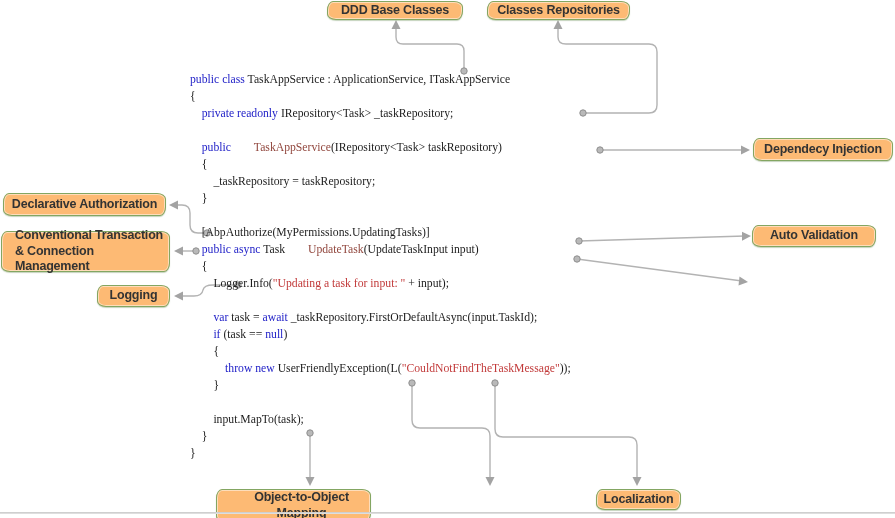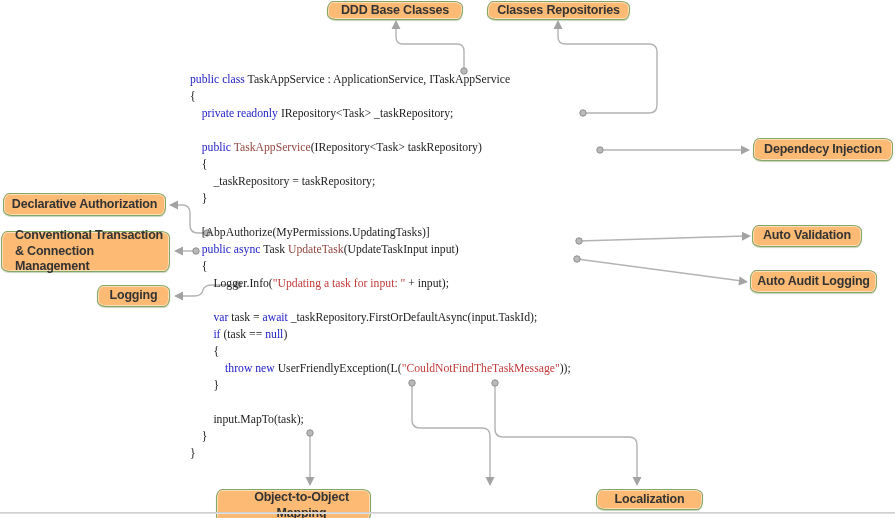--- a/index.html
+++ b/index.html
@@ -17,34 +17,34 @@
     letter-spacing:-0.2px;white-space:pre-line;text-align:center;
     box-sizing:border-box;
   }
   .align-left{justify-content:flex-start;text-align:left;padding-left:13px;}
   #lb-ddd        {left:327px;top:1px;  width:136px;height:19px;}
   #lb-generic    {left:487px;top:1px;  width:143px;height:19px;}
   #lb-dependecy  {left:753px;top:138px;width:140px;height:23px;}
   #lb-declarative{left:3px;  top:193px;width:163px;height:23px;}
   #lb-conventional{left:1px; top:231px;width:169px;height:41px;}
   #lb-logging    {left:97px; top:285px;width:73px; height:22px;}
-  #lb-autoval    {left:752px;top:225px;width:110px;height:22px;}
+  #lb-autoval    {left:752px;top:225px;width:124px;height:22px;}
   #lb-autoaudit  {left:750px;top:270px;width:127px;height:23px;}
   #lb-objmap     {left:216px;top:489px;width:155px;height:33px;padding-left:16px;}
   #lb-excmgmt    {left:417px;top:489px;width:146px;height:21px;}
-  #lb-localization{left:596px;top:489px;width:107px;height:21px;}
+  #lb-localization{left:596px;top:489px;width:85px;height:21px;}
   
   #code{
     position:absolute;left:190px;top:71px;
     font-family:Liberation Serif, serif;font-size:11.7px;
     color:#1d1d1d;white-space:pre;
   }
   .code-line{height:17px;line-height:17px;}
   .tk-kw{color:#2323c8;}
-  .tk-m {color:#92483f;}
+  .tk-m {color:#92483f;margin-left:20px;}
   .tk-s {color:#c23b3b;}
   .tk-p {color:#1d1d1d;}
   
   #connectors{position:absolute;left:0;top:0;pointer-events:none;}
   .conn{stroke:#b3b3b3;stroke-width:1.4;fill:none;}
   .dot{fill:#b9b9b9;stroke:#8f8f8f;stroke-width:1;}
   .arrow{fill:#a3a3a3;stroke:none;}
   
   #bottom-rule{position:absolute;left:0;top:512px;width:895px;height:2px;background:#dedede;border-top:1px solid #cfcfcf;box-sizing:border-box;}
 </style>
@@ -114,18 +114,17 @@
   <div id="code"><div class="code-line"><span class="tk-kw">public class </span><span class="tk-p">TaskAppService : ApplicationService, ITaskAppService</span></div><div class="code-line"><span class="tk-p">{</span></div><div class="code-line"><span class="tk-p">    </span><span class="tk-kw">private readonly </span><span class="tk-p">IRepository&lt;Task&gt; _taskRepository;</span></div><div class="code-line">&nbsp;</div><div class="code-line"><span class="tk-p">    </span><span class="tk-kw">public </span><span class="tk-m">TaskAppService</span><span class="tk-p">(IRepository&lt;Task&gt; taskRepository)</span></div><div class="code-line"><span class="tk-p">    {</span></div><div class="code-line"><span class="tk-p">        _taskRepository = taskRepository;</span></div><div class="code-line"><span class="tk-p">    }</span></div><div class="code-line">&nbsp;</div><div class="code-line"><span class="tk-p">    [AbpAuthorize(MyPermissions.UpdatingTasks)]</span></div><div class="code-line"><span class="tk-p">    </span><span class="tk-kw">public async </span><span class="tk-p">Task </span><span class="tk-m">UpdateTask</span><span class="tk-p">(UpdateTaskInput input)</span></div><div class="code-line"><span class="tk-p">    {</span></div><div class="code-line"><span class="tk-p">        Logger.Info(</span><span class="tk-s">"Updating a task for input: "</span><span class="tk-p"> + input);</span></div><div class="code-line">&nbsp;</div><div class="code-line"><span class="tk-p">        </span><span class="tk-kw">var</span><span class="tk-p"> task = </span><span class="tk-kw">await</span><span class="tk-p"> _taskRepository.FirstOrDefaultAsync(input.TaskId);</span></div><div class="code-line"><span class="tk-p">        </span><span class="tk-kw">if</span><span class="tk-p"> (task == </span><span class="tk-kw">null</span><span class="tk-p">)</span></div><div class="code-line"><span class="tk-p">        {</span></div><div class="code-line"><span class="tk-p">            </span><span class="tk-kw">throw new</span><span class="tk-p"> UserFriendlyException(L(</span><span class="tk-s">"CouldNotFindTheTaskMessage"</span><span class="tk-p">));</span></div><div class="code-line"><span class="tk-p">        }</span></div><div class="code-line">&nbsp;</div><div class="code-line"><span class="tk-p">        input.MapTo(task);</span></div><div class="code-line"><span class="tk-p">    }</span></div><div class="code-line"><span class="tk-p">}</span></div></div>
 
   <div class="label-box" id="lb-ddd">DDD Base Classes</div>
   <div class="label-box" id="lb-generic">Classes Repositories</div>
   <div class="label-box" id="lb-declarative">Declarative Authorization</div>
   <div class="label-box" id="lb-dependecy">Dependecy Injection</div>
   <div class="label-box align-left" id="lb-conventional">Conventional Transaction
 &amp; Connection Management</div>
   <div class="label-box" id="lb-logging">Logging</div>
   <div class="label-box" id="lb-autoval">Auto Validation</div>
-  <div class="label-box" id="lb-autoaudit">Auto Audit Logging</div>
   <div class="label-box" id="lb-objmap">Object-to-Object Mapping</div>
   <div class="label-box" id="lb-localization">Localization</div>
 
   <div id="bottom-rule"></div>
 </div>
 
 </body></html>

